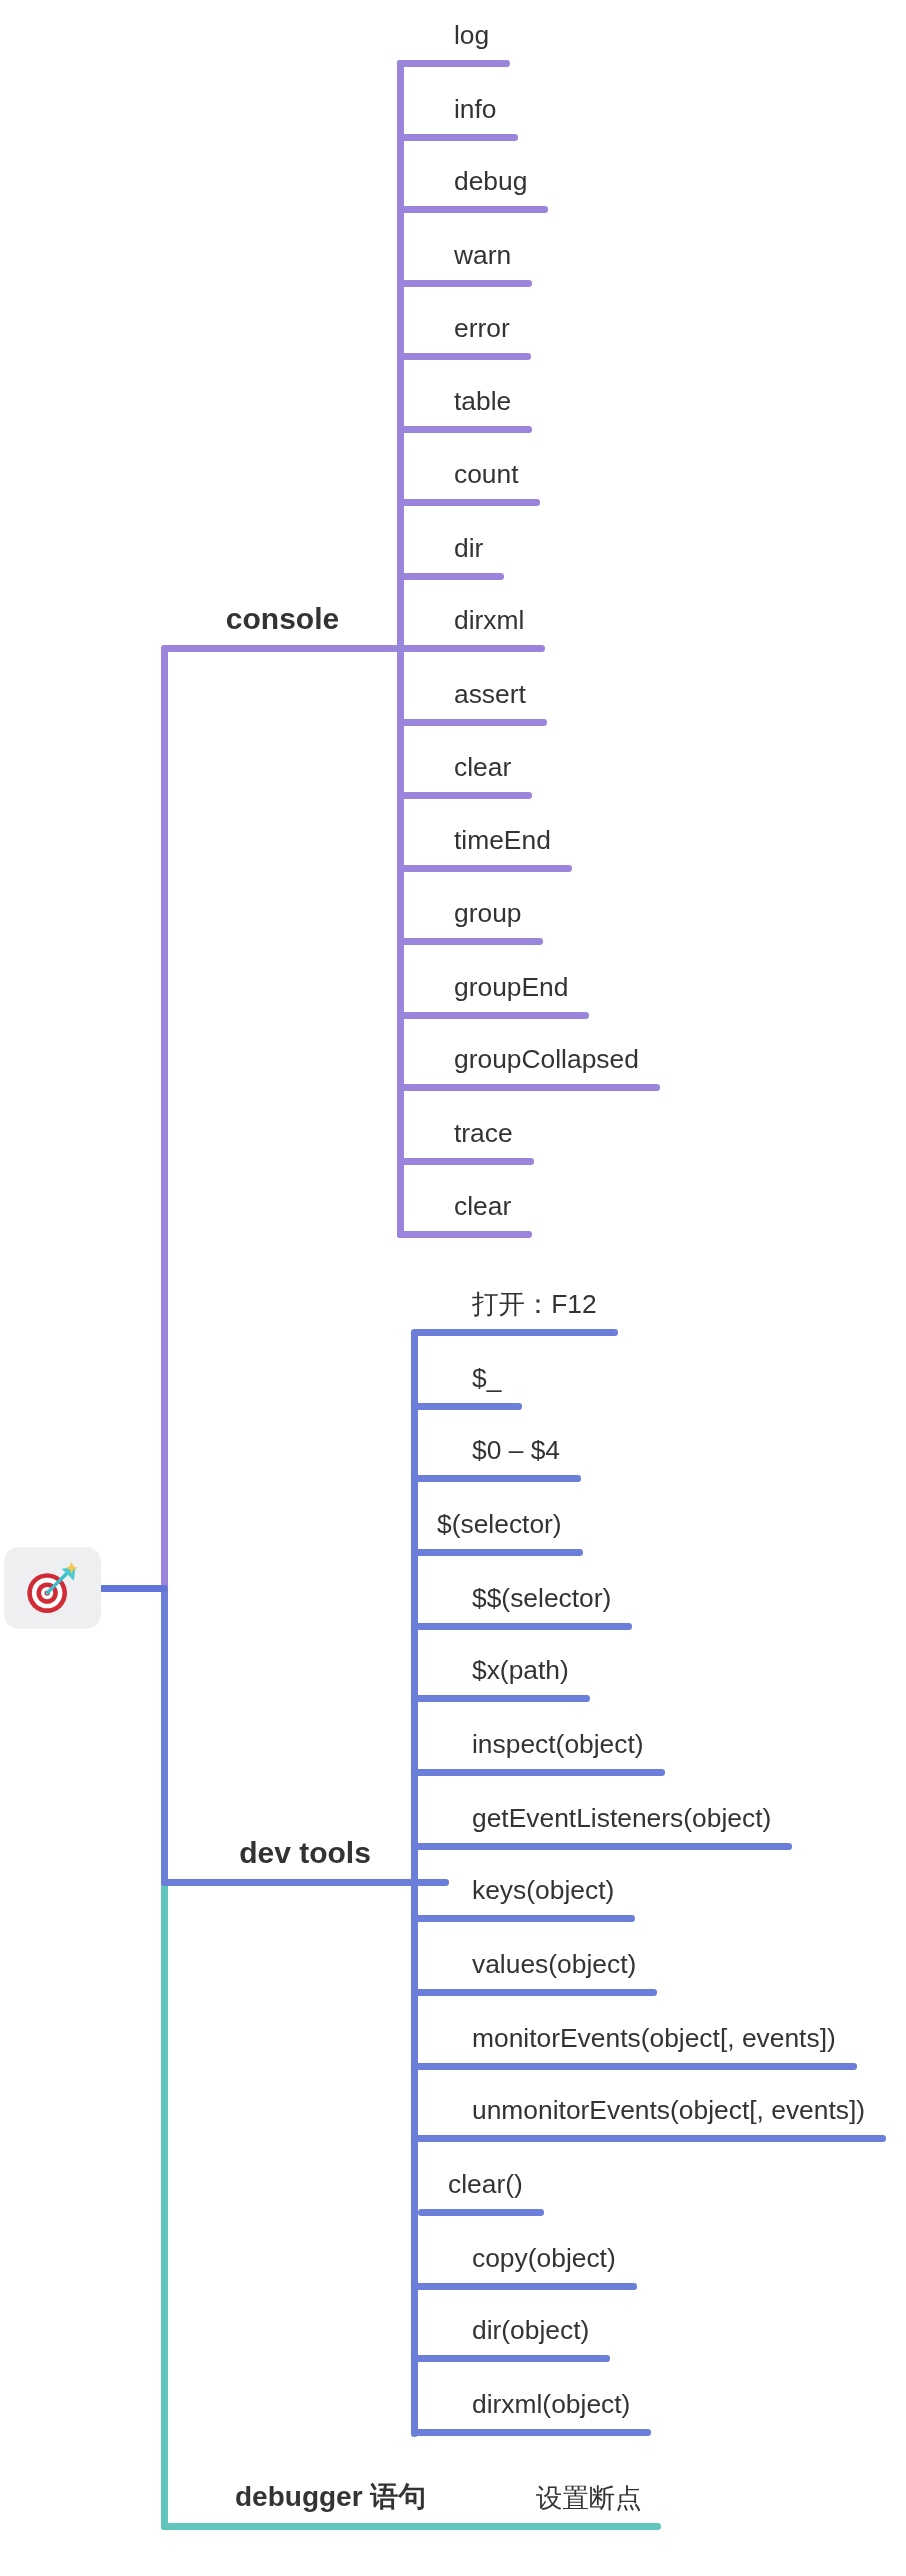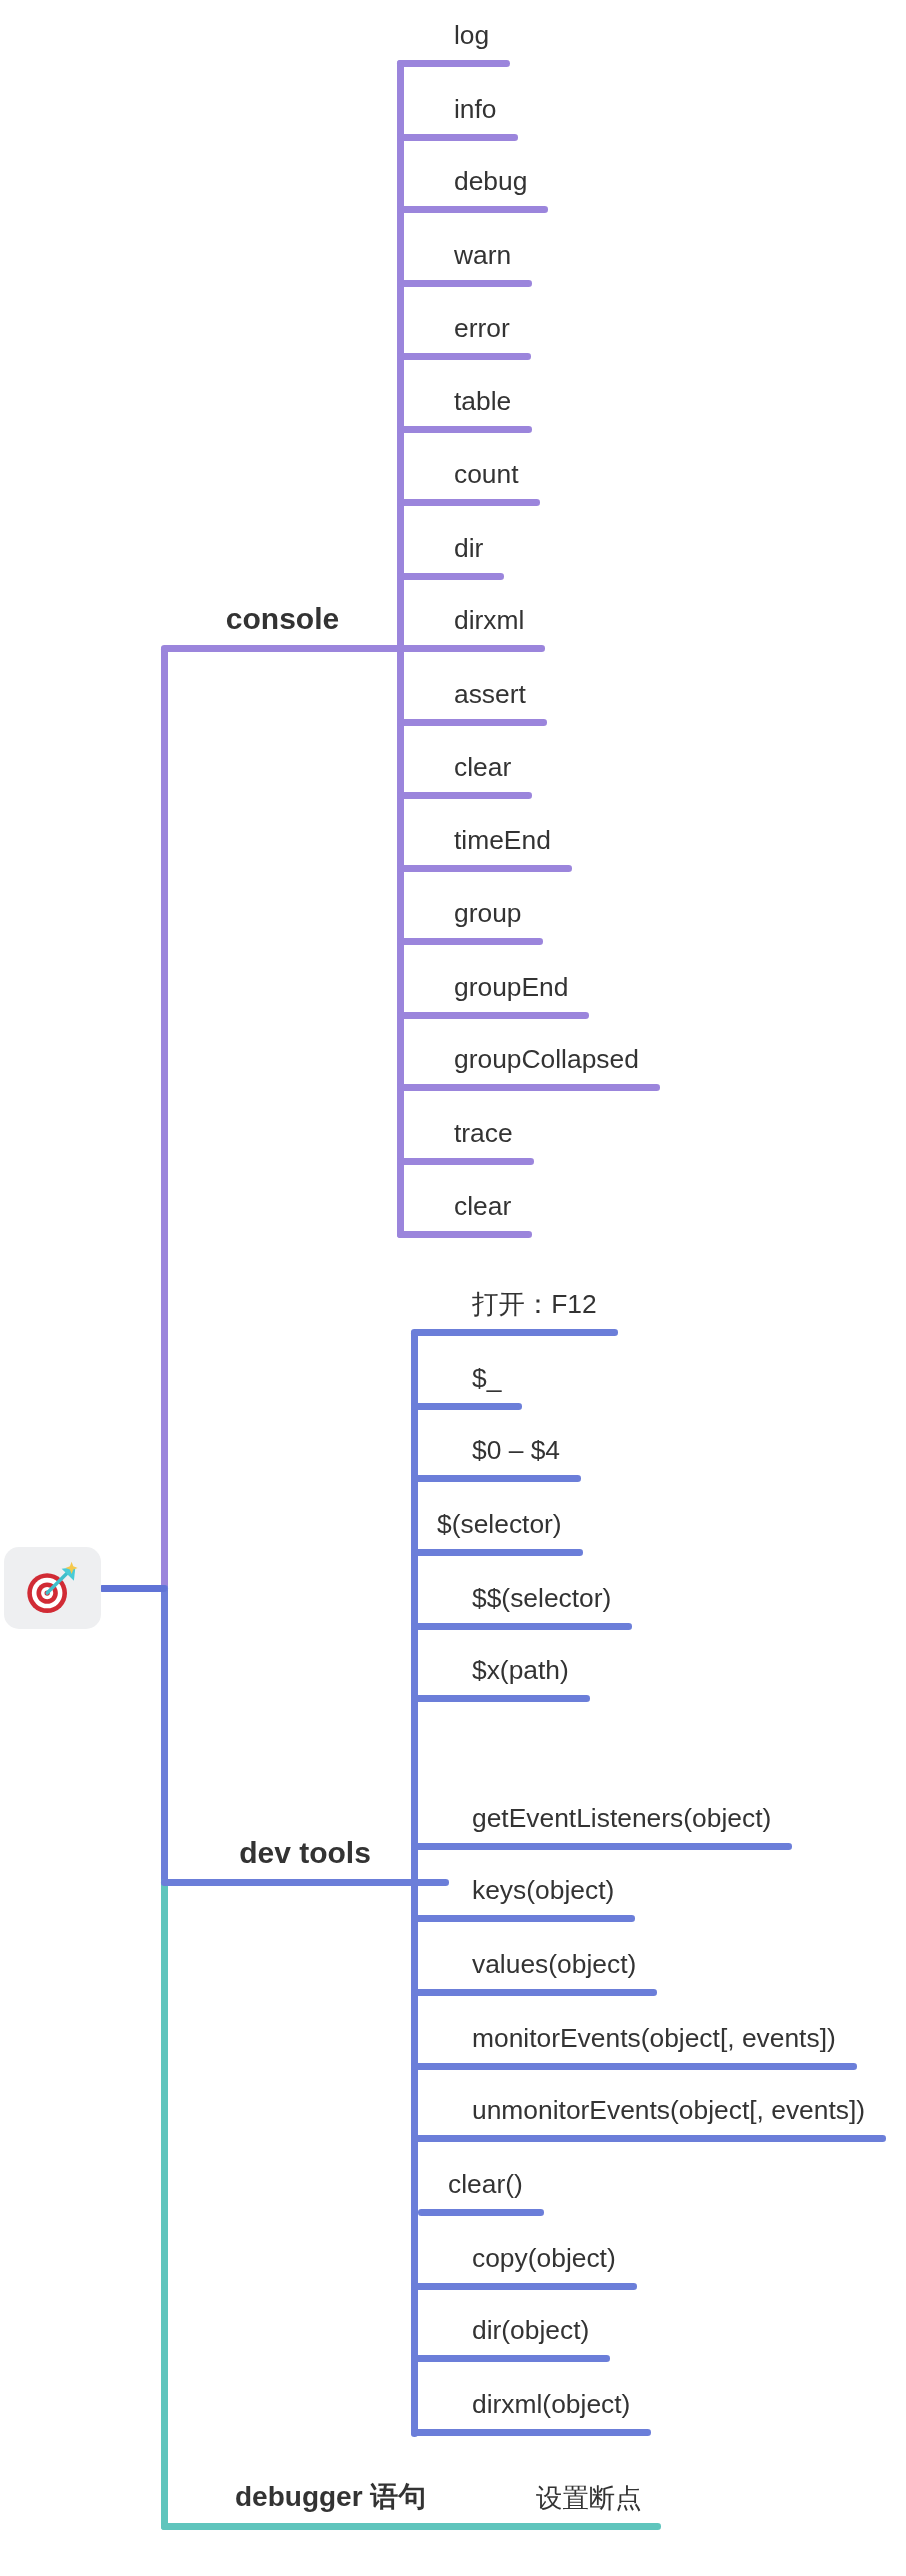--- a/index.html
+++ b/index.html
@@ -100,20 +100,21 @@
   <div class="topic b0" style="left:397px;top:1190px;">clear</div>
 
   <div class="topic parent b1" style="left:161px;top:1836px;width:288px;text-align:center;">dev tools</div>
 
   <div class="topic dt b1" style="left:411px;top:1288px;">打开：F12</div>
   <div class="topic dt b1" style="left:411px;top:1362px;">$_</div>
   <div class="topic dt b1" style="left:411px;top:1434px;">$0 – $4</div>
   <div class="topic dt b1" style="left:411px;top:1508px;padding-left:26px;">$(selector)</div>
   <div class="topic dt b1" style="left:411px;top:1582px;">$$(selector)</div>
   <div class="topic dt b1" style="left:411px;top:1654px;">$x(path)</div>
+  <div class="topic dt b1" style="left:411px;top:1728px;">inspect(object)</div>
   <div class="topic dt b1" style="left:411px;top:1802px;">getEventListeners(object)</div>
   <div class="topic dt b1" style="left:411px;top:1874px;">keys(object)</div>
   <div class="topic dt b1" style="left:411px;top:1948px;">values(object)</div>
   <div class="topic dt b1" style="left:411px;top:2022px;">monitorEvents(object[, events])</div>
   <div class="topic dt b1" style="left:411px;top:2094px;">unmonitorEvents(object[, events])</div>
   <div class="topic dt b1" style="left:418px;top:2168px;padding-left:30px;">clear()</div>
   <div class="topic dt b1" style="left:411px;top:2242px;">copy(object)</div>
   <div class="topic dt b1" style="left:411px;top:2314px;text-align:center;">dir(object)</div>
   <div class="topic dt b1" style="left:411px;top:2388px;">dirxml(object)</div>
 

